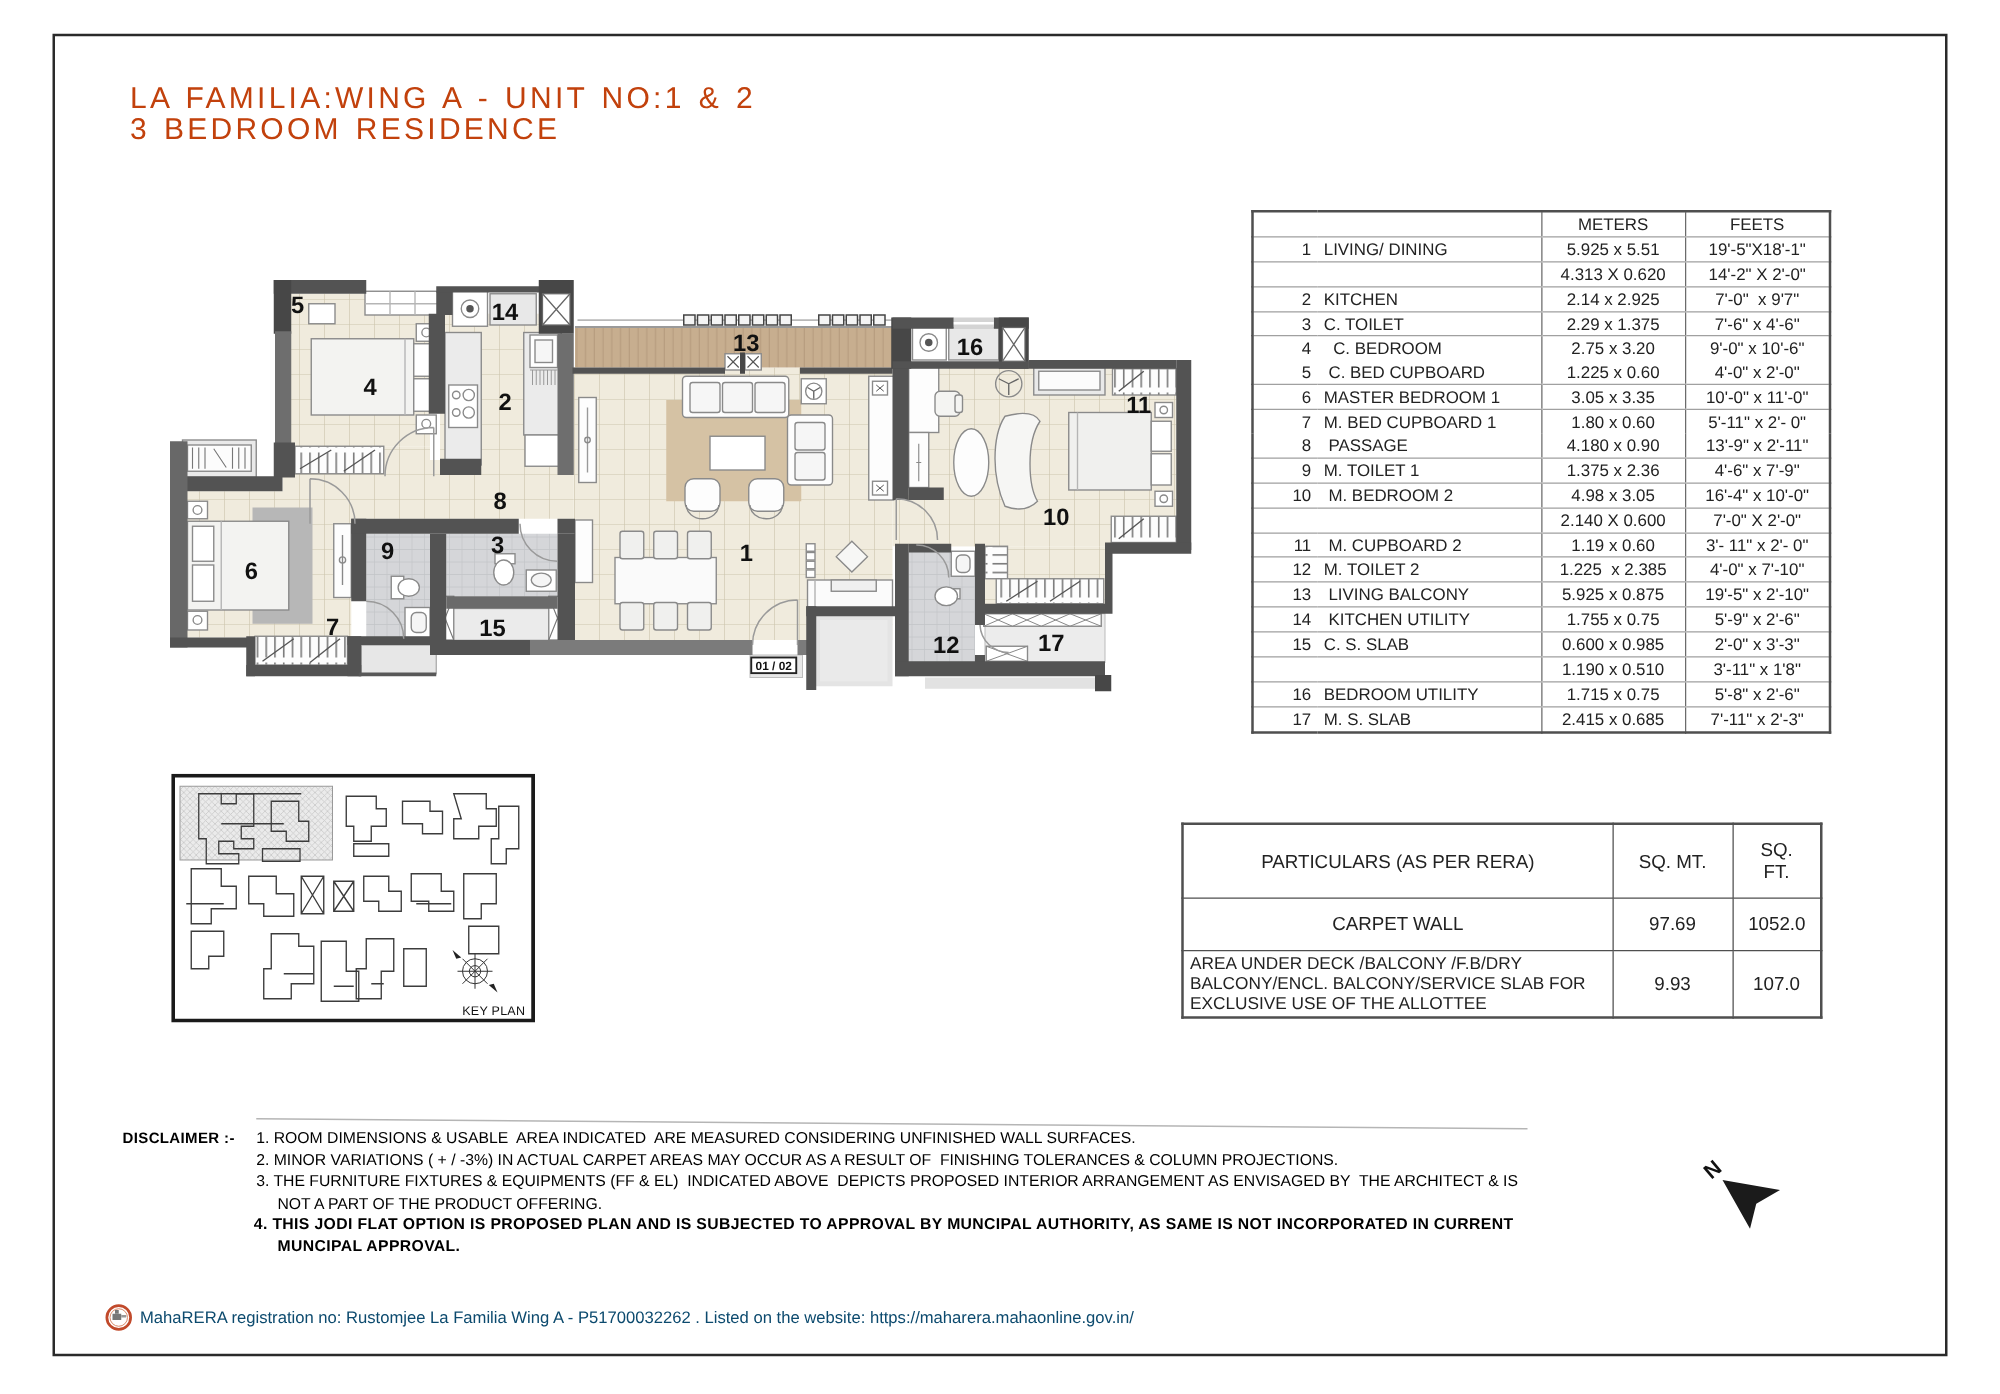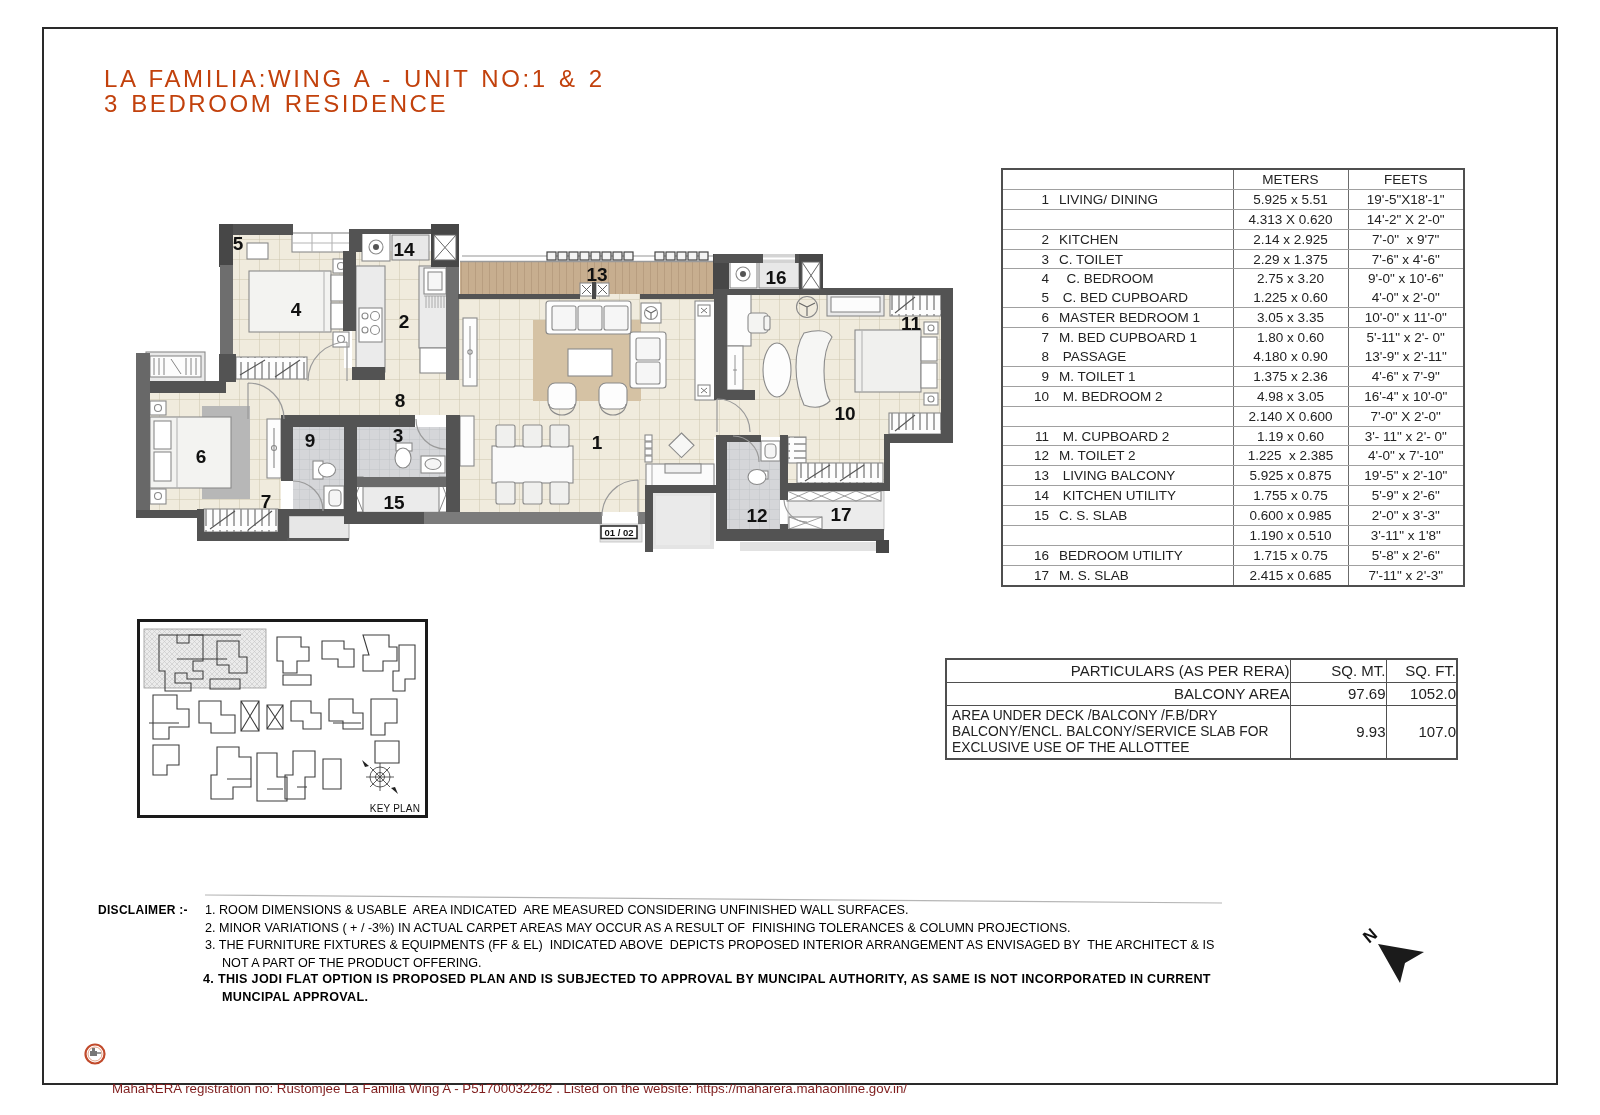--- a/index.html
+++ b/index.html
@@ -15,27 +15,27 @@
   #dimtab table{width:462px;table-layout:fixed;font-size:13.5px;color:#222;}
   #dimtab td{padding:0;overflow:hidden;white-space:nowrap;border-bottom:1px solid #a0a0a0;height:18.9px;}
   #dimtab td.n{text-align:right;padding-right:5px;}
   #dimtab td.lbl{padding-left:5px;}
   #dimtab td.m{text-align:center;border-left:1px solid #6b6b6b;}
   #dimtab tr.nb td{border-bottom:none;}
   #dimtab table{border:2px solid #4f4f4f;}
   
   #partab{left:945px;top:658px;width:511px;}
   #partab table{width:511px;table-layout:fixed;font-size:15px;color:#222;border:2px solid #4f4f4f;}
-  #partab td{border:1.5px solid #4f4f4f;padding:0;text-align:right;}
+  #partab td{border:1.5px solid #4f4f4f;padding:12px;text-align:center;}
   #partab td.big{font-size:13.8px;text-align:left;padding:2px 0 2px 5px;line-height:16px;}
   
   .disc{font-size:12.6px;color:#000000;white-space:nowrap;}
   .b{font-weight:bold;letter-spacing:0.3px;}
   
-  #footer{left:112px;top:1081px;font-size:13.3px;color:#7f1d1d;white-space:nowrap;}
+  #footer{left:112px;top:1046px;font-size:13.3px;color:#0c4a6e;white-space:nowrap;}
 </style>
 </head>
 <body>
 
 <div class="abs" id="pageborder"></div>
 
 <div class="abs" id="title">LA FAMILIA:WING A - UNIT NO:1 &amp; 2<br>3 BEDROOM RESIDENCE</div>
 
 <svg class="abs" style="left:120px;top:215px;width:840px;height:350px;" viewBox="120 215 840 350" font-family="Liberation Sans, sans-serif">
 <defs>
@@ -792,21 +792,21 @@
         <col style="width:96px">
         <col style="width:71px">
       </colgroup>
 <tbody>
         <tr style="height:23px">
           <td>PARTICULARS (AS PER RERA)</td>
           <td>SQ. MT.</td>
           <td>SQ. FT.</td>
         </tr>
 <tr style="height:23px">
-          <td>BALCONY AREA</td>
+          <td>CARPET WALL</td>
           <td>97.69</td>
           <td>1052.0</td>
         </tr>
 <tr style="height:53px">
           <td class="big">AREA UNDER DECK /BALCONY /F.B/DRY<br>BALCONY/ENCL. BALCONY/SERVICE SLAB FOR<br>EXCLUSIVE USE OF THE ALLOTTEE</td>
           <td>9.93</td>
           <td>107.0</td>
         </tr>
 </tbody>
     </table>

